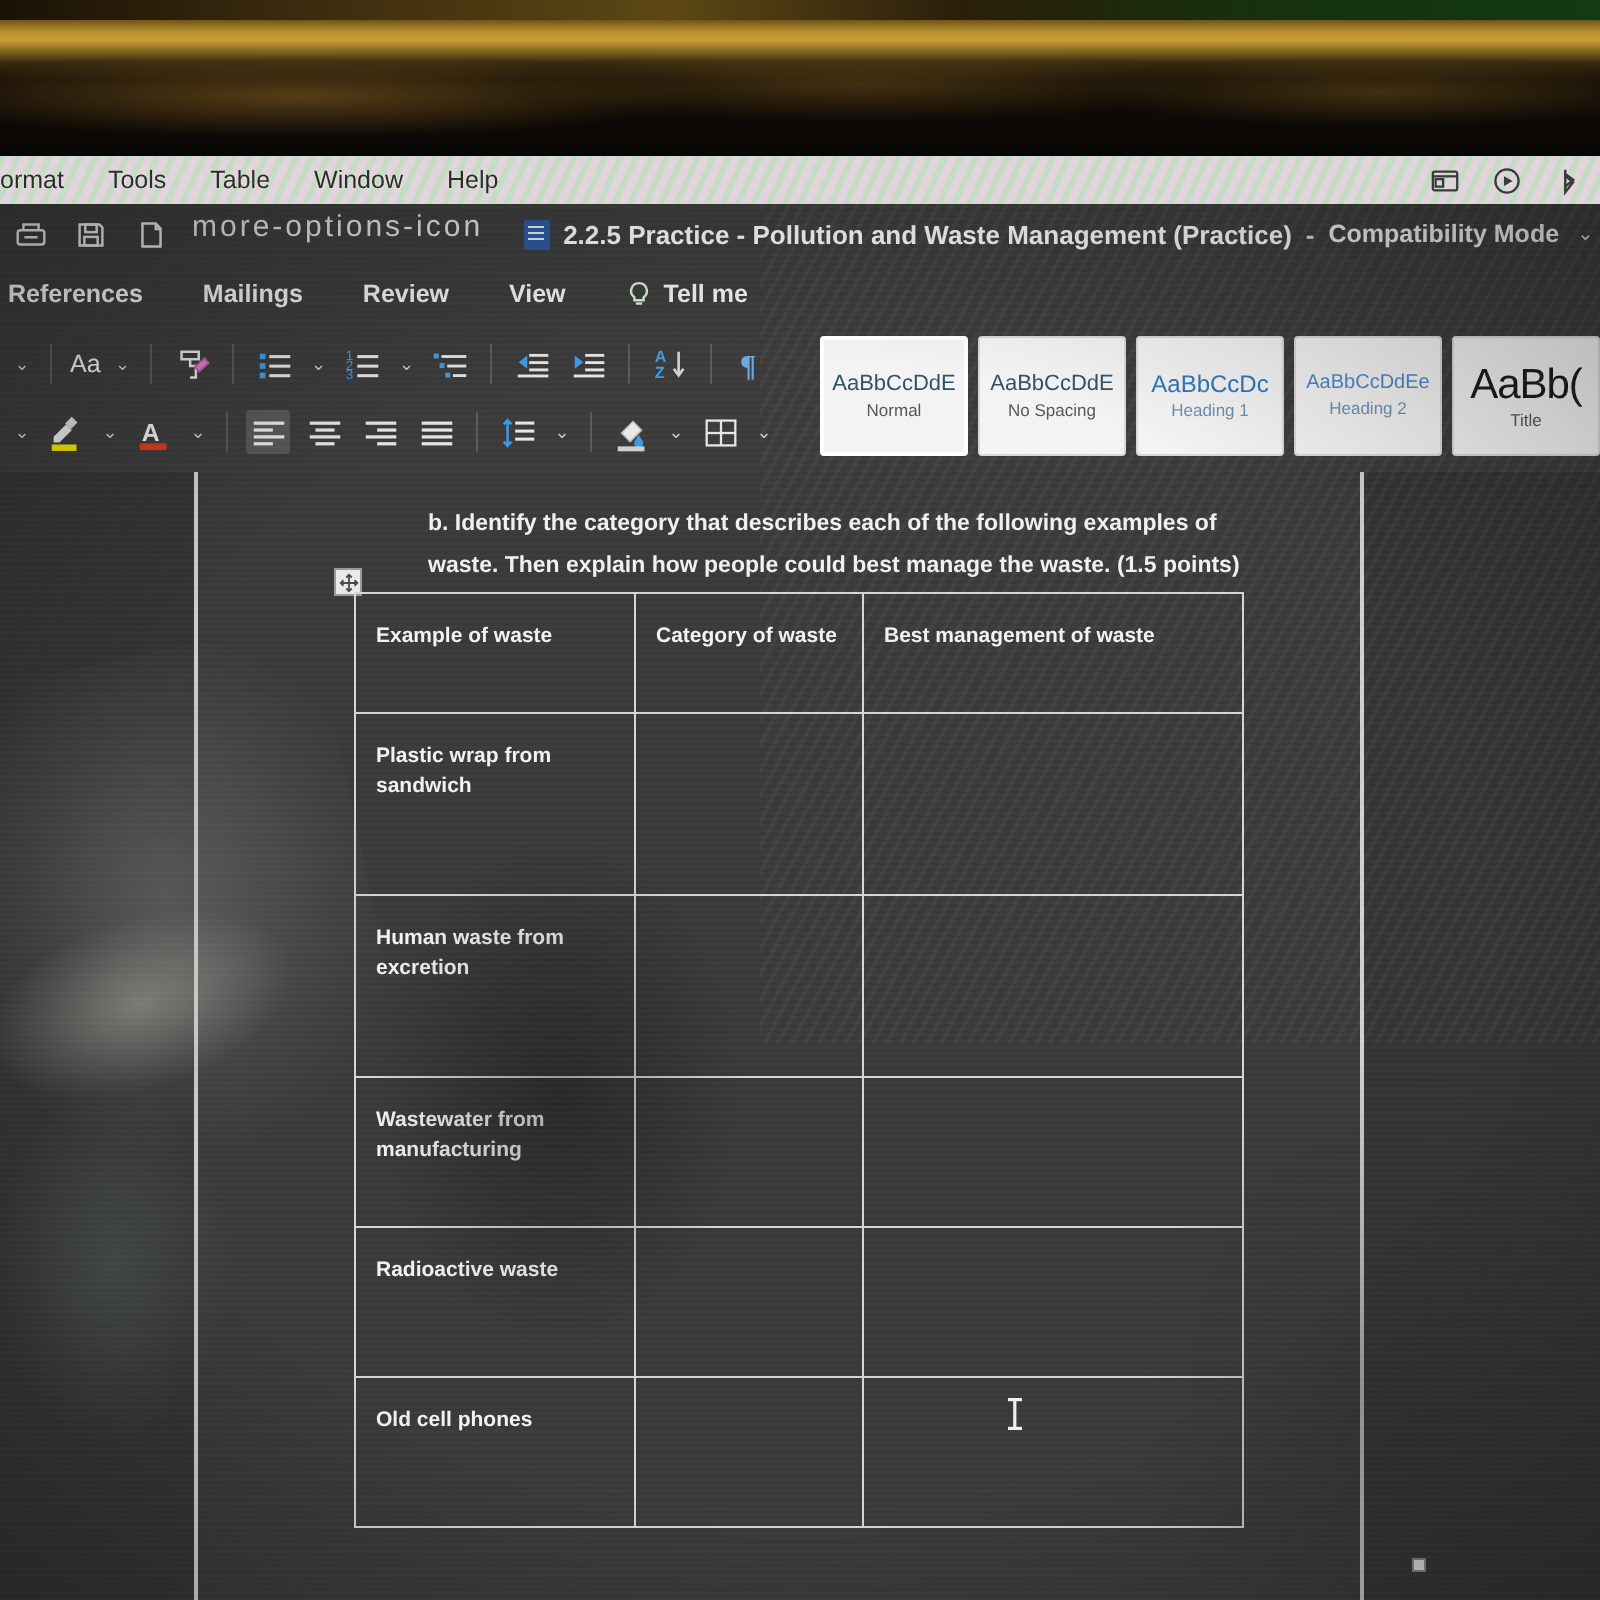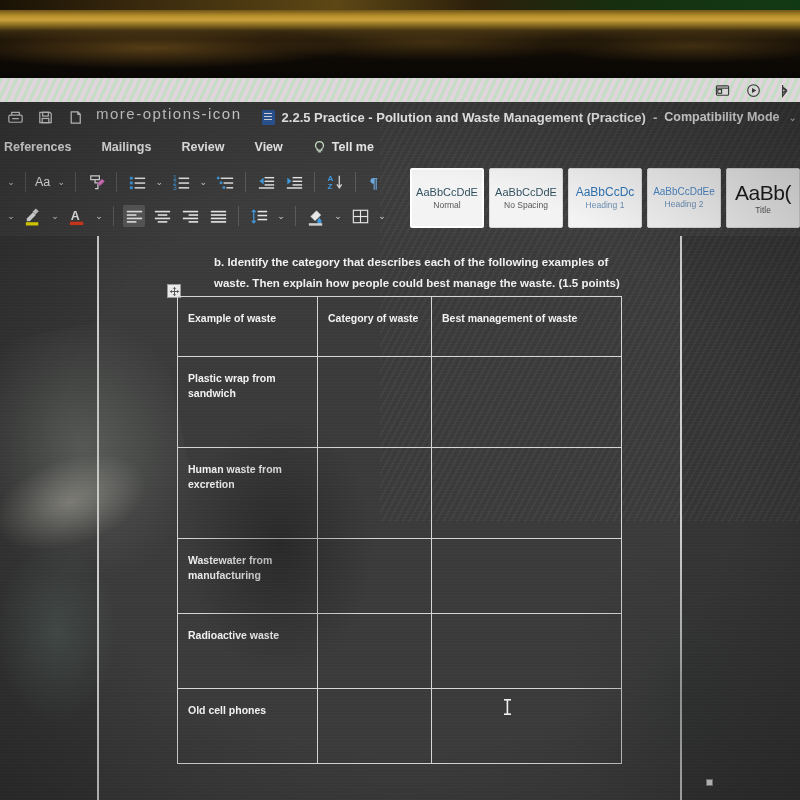--- a/index.html
+++ b/index.html
@@ -240,20 +240,27 @@
 <body>
 
 <div id="screenshot">
 
   <div class="bezel-strip">
     <div class="bezel-topline"></div>
     <div class="bezel-glow"></div>
   </div>
 
   <div class="menubar">
+    <div class="menubar-left">
+      <span class="menu-item" style="padding-left:0px">ormat</span>
+      <span class="menu-item">Tools</span>
+      <span class="menu-item">Table</span>
+      <span class="menu-item">Window</span>
+      <span class="menu-item">Help</span>
+    </div>
     <div class="menubar-right">
       <span class="mb-icon">
         <svg viewBox="0 0 16 16" width="15" height="15" fill="none" stroke="currentColor" stroke-width="1.2">
           <rect x="1.5" y="3" width="13" height="10" rx="1"></rect>
           <line x1="1.5" y1="5.5" x2="14.5" y2="5.5"></line>
           <rect x="3" y="7" width="4" height="4"></rect>
         </svg>
       </span>
       <span class="mb-icon">
         <svg viewBox="0 0 16 16" width="15" height="15" fill="none" stroke="currentColor" stroke-width="1.2">

